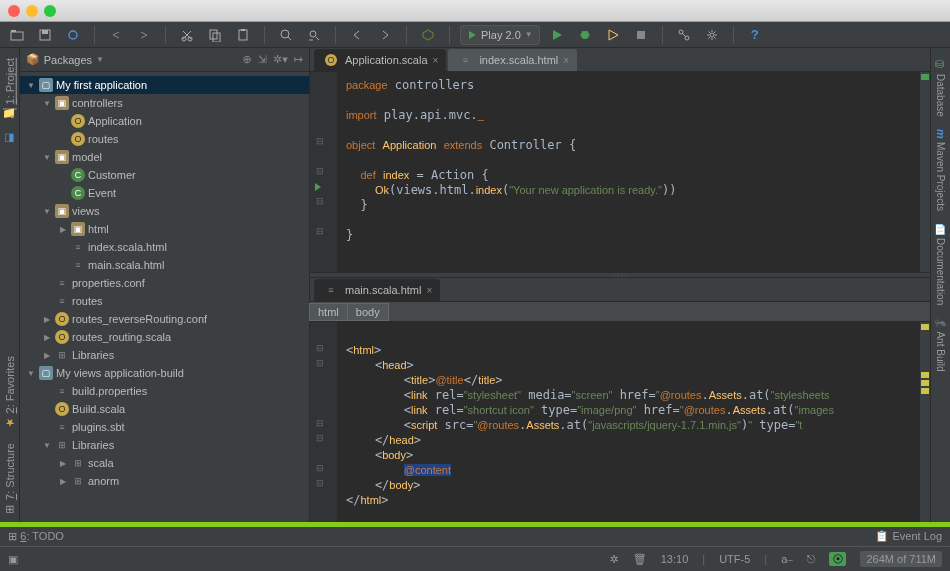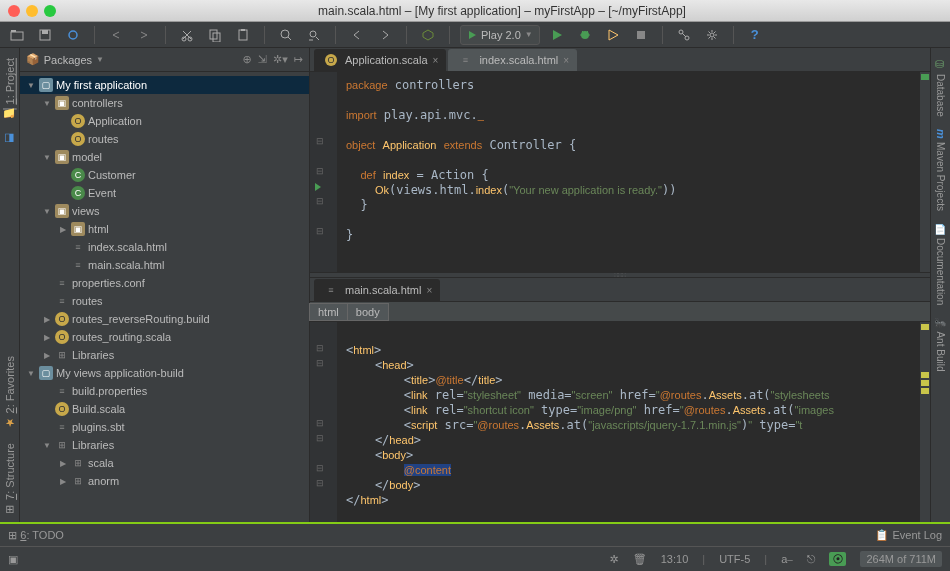--- a/index.html
+++ b/index.html
@@ -40,36 +40,35 @@
 .gutter{position:absolute;left:0;top:0;bottom:0;width:28px;background:#313335;border-right:1px solid #2b2b2b}
 .gut-mark{position:absolute;left:6px;color:#666;font-size:9px}
 .code{position:absolute;left:28px;right:12px;top:0;bottom:0;font-family:Menlo,Consolas,monospace;font-size:12px;line-height:15px;padding:6px 8px;color:#a9b7c6;white-space:pre;overflow:hidden}
 .stripe{position:absolute;right:0;top:0;bottom:0;width:10px;background:#3c3f41}
 .stripe-m{position:absolute;right:1px;width:8px;height:6px}
 .kw{color:#cc7832}.str{color:#6a8759}.fn{color:#ffc66d}.sel-txt{background:#214283}
 .splitter{height:6px;background:#3c3f41;border-top:1px solid #2b2b2b;border-bottom:1px solid #2b2b2b;cursor:row-resize;text-align:center;color:#666;font-size:6px;line-height:4px}
 .crumbs{height:20px;background:#45494a;border-bottom:1px solid #2b2b2b;display:flex;align-items:center;padding:0;gap:0}
 .crumb{padding:2px 8px;border:1px solid #666;background:#515658;color:#bbb;margin-left:-1px}
 .rightrail{width:20px;background:#3c3f41;border-left:1px solid #2b2b2b;display:flex;flex-direction:column;align-items:center;padding-top:4px}
-.status{height:24px;background:#3c3f41;border-top:2px solid #84cc16;display:flex;align-items:center;padding:0 8px;color:#999;gap:12px}
+.status{height:24px;background:#3c3f41;border-top:5px solid #84cc16;display:flex;align-items:center;padding:0 8px;color:#999;gap:12px}
 .status-r{margin-left:auto;display:flex;align-items:center;gap:12px}
 .footer{height:25px;background:#3c3f41;border-top:1px solid #555;display:flex;align-items:center;padding:0 8px;color:#999;gap:10px}
 .footer-r{margin-left:auto;display:flex;align-items:center;gap:14px}
 svg{display:block}
 .play-ic{fill:#499c54}
 .green-arrow{position:absolute;left:4px;width:8px;height:8px}
 </style>
 </head>
 <body>
 
 <div class="titlebar">
   <div class="tb-btn tb-red"></div>
   <div class="tb-btn tb-yel"></div>
   <div class="tb-btn tb-grn"></div>
-  <div class="tb-title">main.scala.html – [My first application] – myFirstApp – [~/myFirstApp]</div>
 </div>
 
 <div class="toolbar">
   <div class="tbtn">
       <svg width="14" height="14">
         <rect x="1" y="4" width="12" height="8" fill="none" stroke="#aaa"></rect>
         <rect x="1" y="2" width="5" height="2" fill="#aaa"></rect>
       </svg>
     </div>
   <div class="tbtn">
@@ -289,21 +288,21 @@
           <span>properties.conf</span>
         </div>
         <div class="node" style="padding-left: 22px;">
           <span class="arrow"></span>
           <span class="nicon i-file">≡</span>
           <span>routes</span>
         </div>
         <div class="node" style="padding-left: 22px;">
           <span class="arrow">▶</span>
           <span class="nicon i-obj">O</span>
-          <span>routes_reverseRouting.build</span>
+          <span>routes_reverseRouting.conf</span>
         </div>
         <div class="node" style="padding-left: 22px;">
           <span class="arrow">▶</span>
           <span class="nicon i-obj">O</span>
           <span>routes_routing.scala</span>
         </div>
         <div class="node" style="padding-left: 22px;">
           <span class="arrow">▶</span>
           <span class="nicon i-lib">⊞</span>
           <span>Libraries</span>

